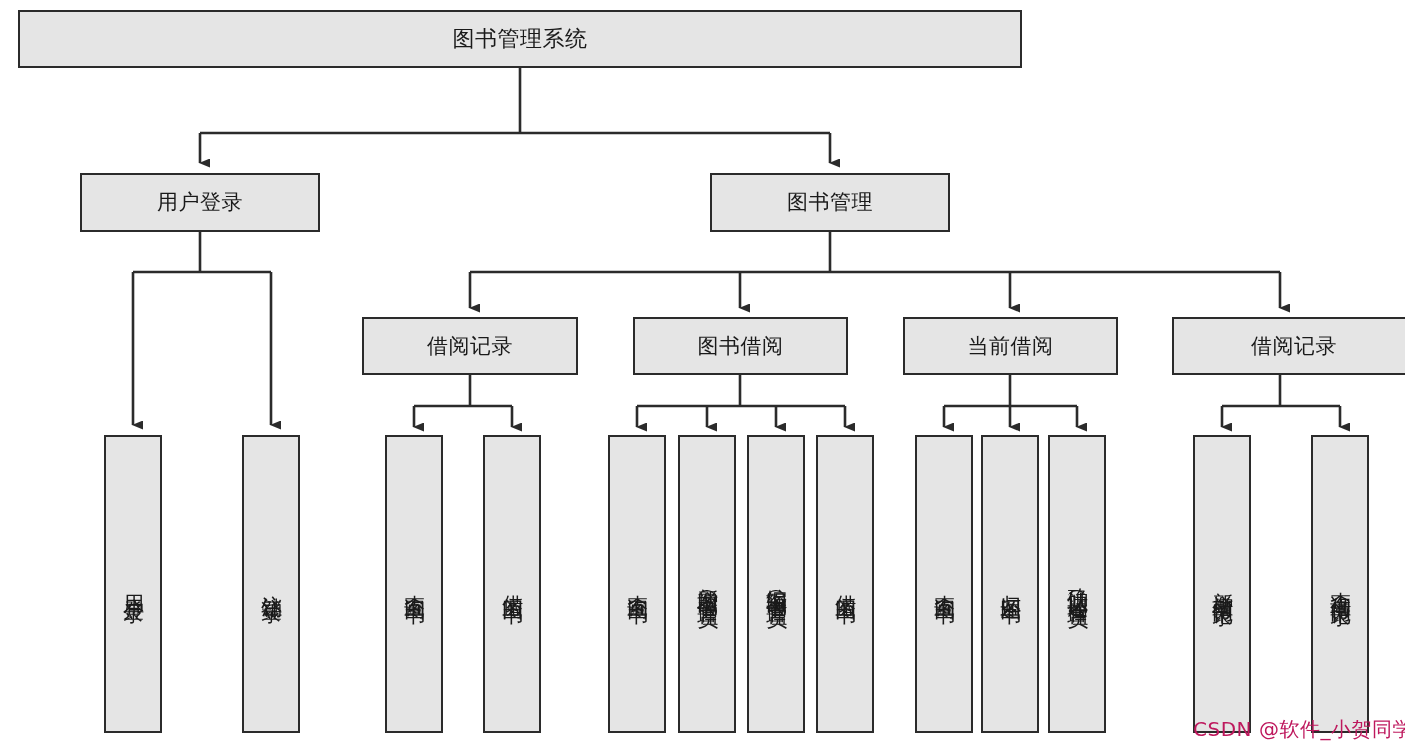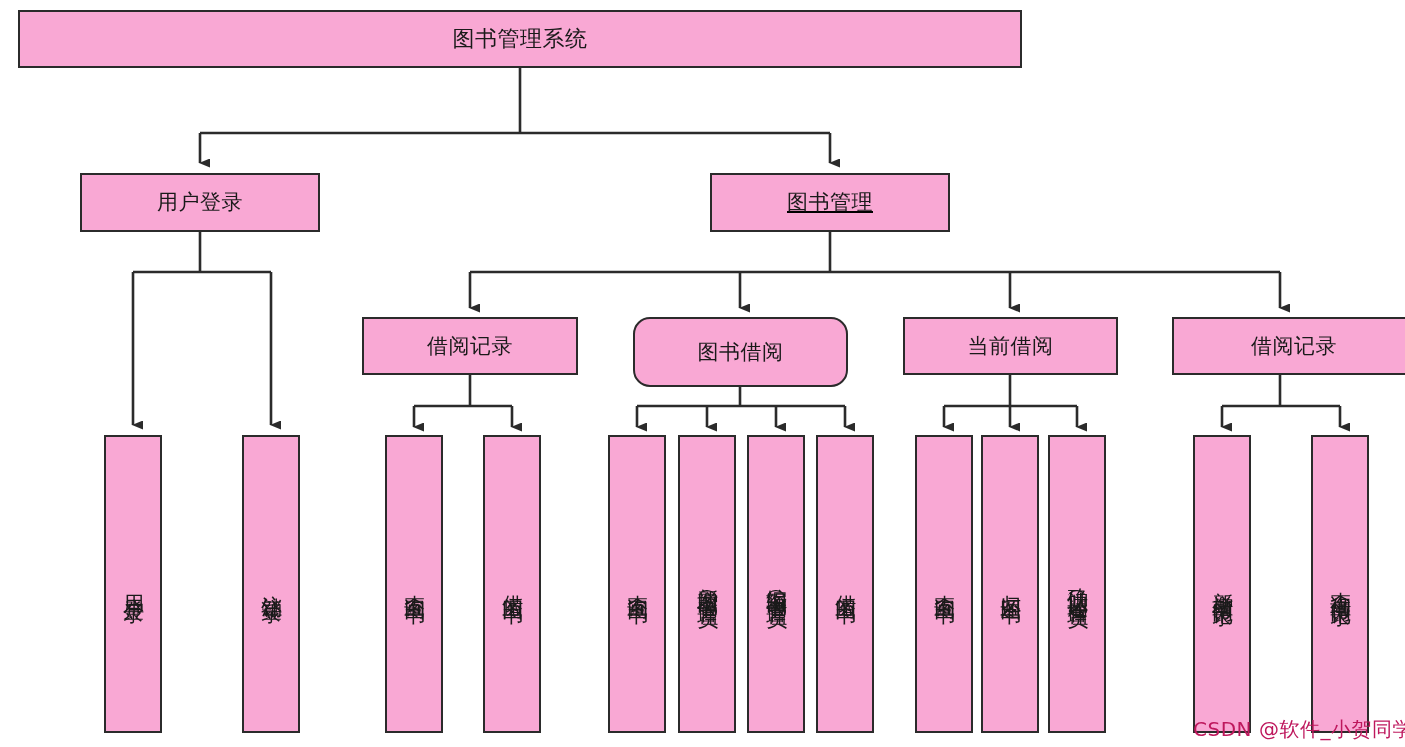--- a/index.html
+++ b/index.html
@@ -23,21 +23,21 @@
     left: 0;
     top: 0;
     width: 1405px;
     height: 747px;
     pointer-events: none;
   }
   .node {
     position: absolute;
     box-sizing: border-box;
     border: 2px solid #2b2b2b;
-    background: #f9a8d4;
+    background: #e5e5e5;
     display: flex;
     align-items: center;
     justify-content: center;
     overflow: hidden;
   }
   .node .label {
     color: #1a1a1a;
     text-align: center;
     line-height: 1.18;
     white-space: nowrap;
@@ -128,28 +128,28 @@
     </g>
   </svg>
 
   <div class="node horiz root" style="left:18px; top:10px; width:1004px; height:58px;">
     <span class="label">图书管理系统</span>
   </div>
 
   <div class="node horiz" style="left:80px; top:173px; width:240px; height:59px;">
     <span class="label">用户登录</span>
   </div>
-  <div class="node horiz" style="left:710px; top:173px; width:240px; height:59px;text-decoration:underline;">
+  <div class="node horiz" style="left:710px; top:173px; width:240px; height:59px;">
     <span class="label">图书管理</span>
   </div>
 
   <div class="node horiz" style="left:362px; top:317px; width:216px; height:58px;">
     <span class="label">借阅记录</span>
   </div>
-  <div class="node horiz" style="left:633px; top:317px; width:215px; height:70px;border-radius:17px;">
+  <div class="node horiz" style="left:633px; top:317px; width:215px; height:58px;">
     <span class="label">图书借阅</span>
   </div>
   <div class="node horiz" style="left:903px; top:317px; width:215px; height:58px;">
     <span class="label">当前借阅</span>
   </div>
   <div class="node horiz" style="left:1172px; top:317px; width:244px; height:58px;">
     <span class="label">借阅记录</span>
   </div>
 
   <div class="node vert" style="left:104px; top:435px; width:58px; height:298px;">

